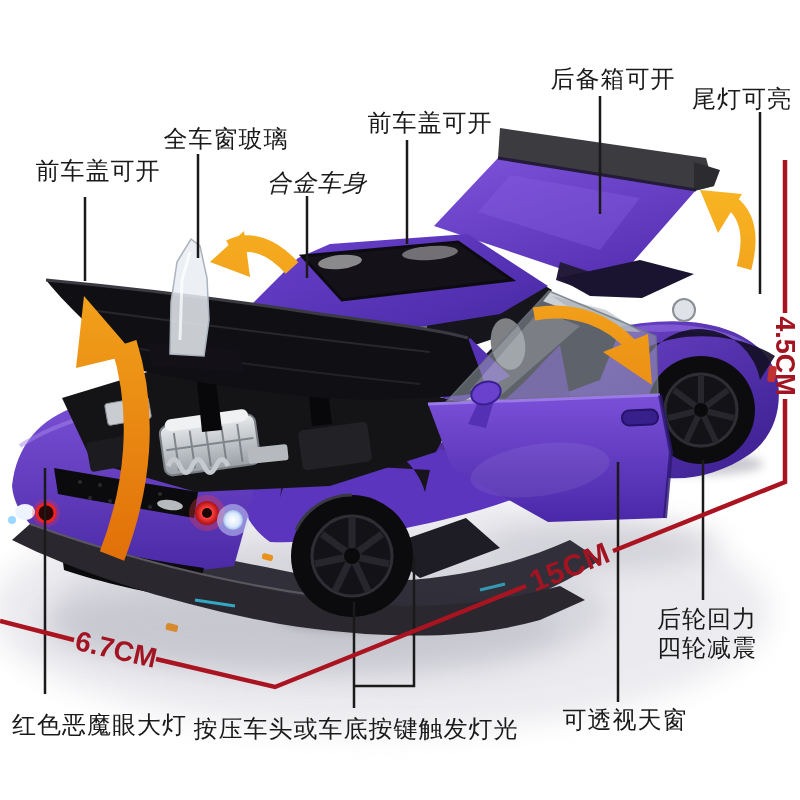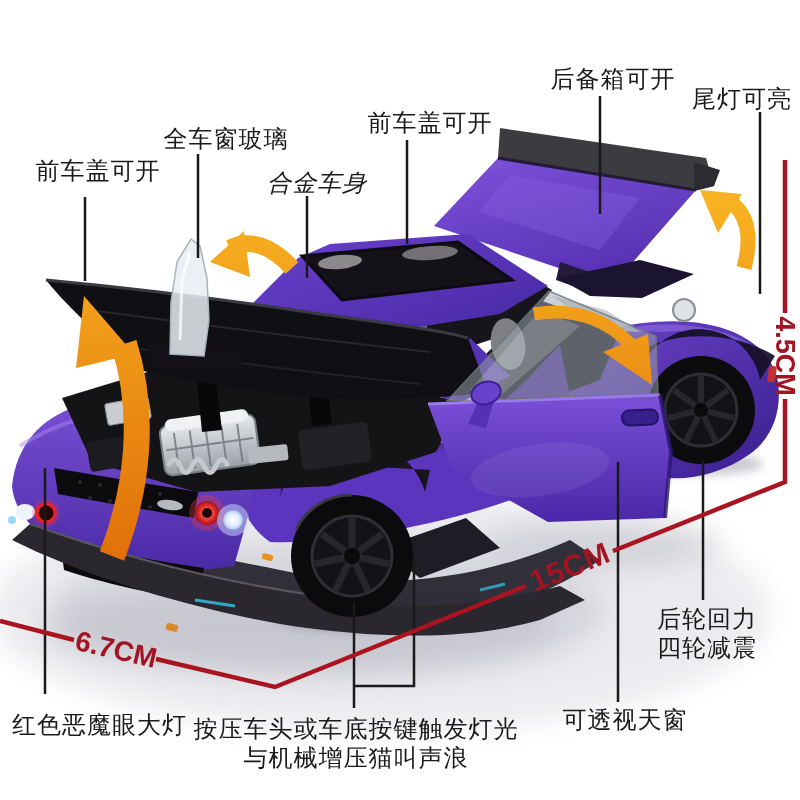--- a/index.html
+++ b/index.html
@@ -312,21 +312,20 @@
 
 <div class="lbl c" id="l-hood">前车盖可开</div>
 <div class="lbl c" id="l-glass">全车窗玻璃</div>
 <div class="lbl c" id="l-body">合金车身</div>
 <div class="lbl c" id="l-sunroof">前车盖可开</div>
 <div class="lbl c" id="l-taillight">尾灯可亮</div>
 <div class="lbl c" id="l-trunk">后备箱可开</div>
 <div class="lbl" id="l-headlight">红色恶魔眼大灯</div>
 <div class="lbl c" id="l-button">
   <span style="display:block">按压车头或车底按键触发灯光</span>
-  <span style="display:block">与机械增压猫叫声浪</span>
 </div>
 <div class="lbl c" id="l-door">可透视天窗</div>
 <div class="lbl c" id="l-rearwheel">
   <span style="display:block">后轮回力</span>
   <span style="display:block">四轮减震</span>
 </div>
 
 <div class="dim" id="d-height">4.5CM</div>
 <div class="dim" id="d-length">15CM</div>
 <div class="dim" id="d-width">6.7CM</div>

